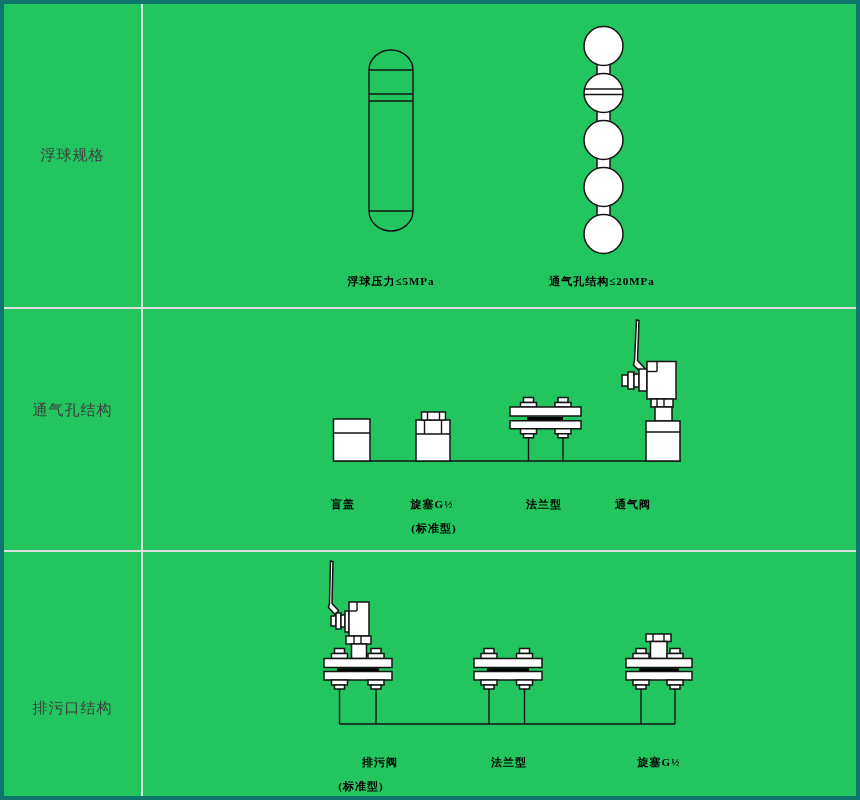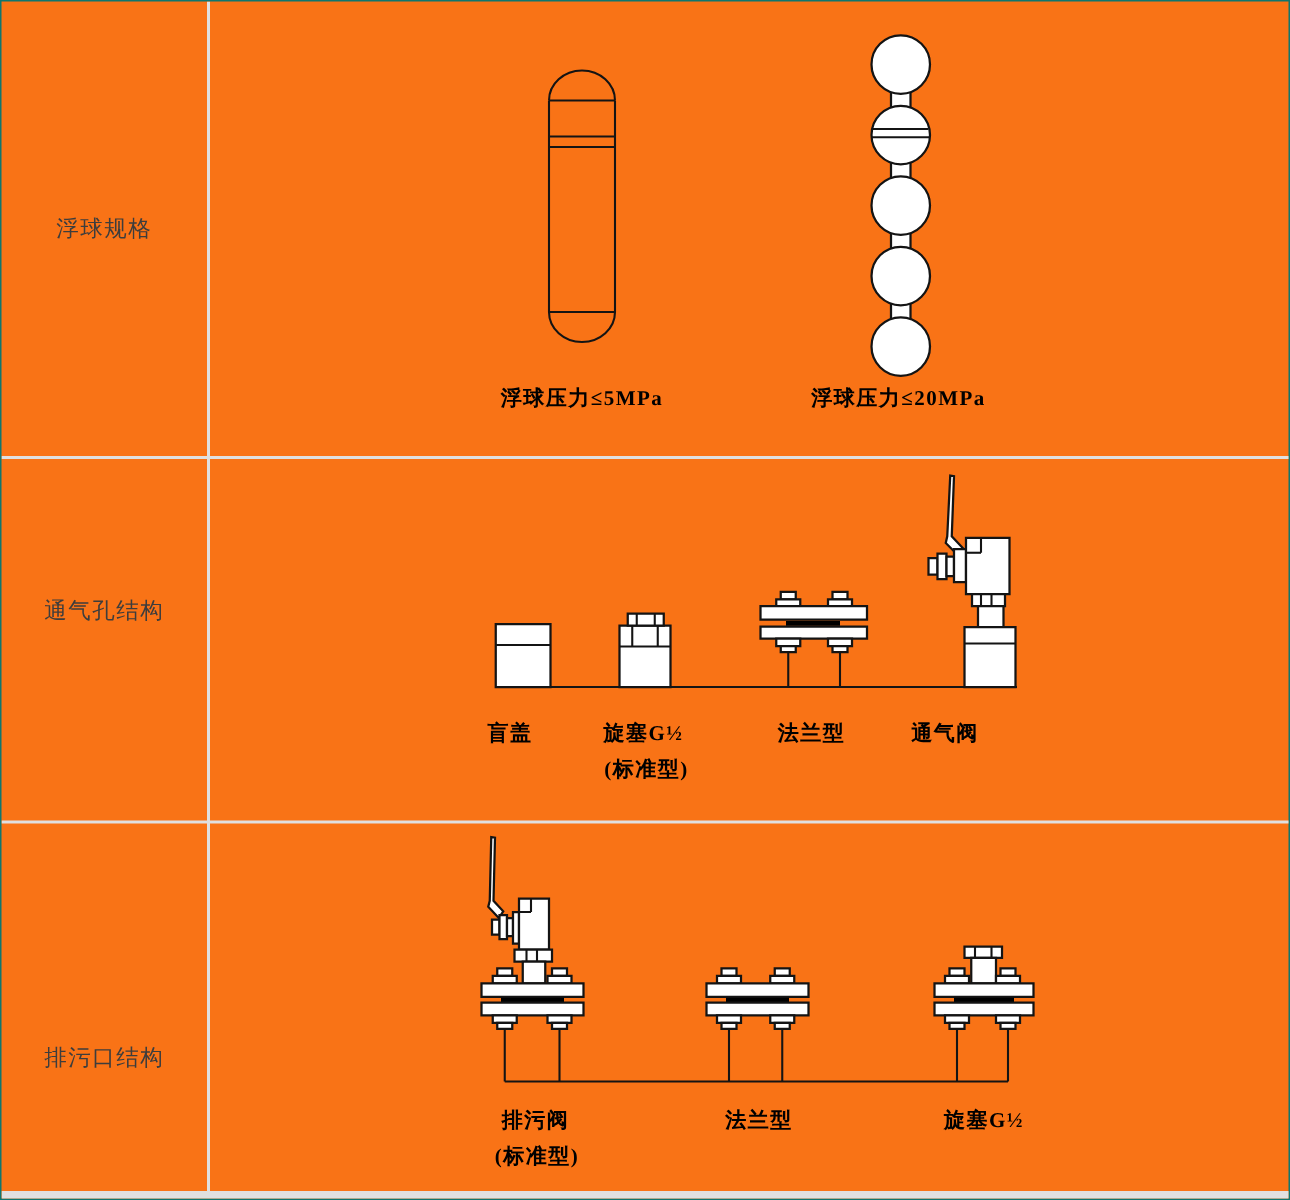--- a/index.html
+++ b/index.html
@@ -1,33 +1,33 @@
 <!DOCTYPE html>
 <html><head>
 <meta charset="utf-8">
 <style>
   * { margin:0; padding:0; box-sizing:border-box; }
   body { background:#fff; font-family:"Liberation Sans","DejaVu Sans",sans-serif; }
   .page {
-    position:relative; width:860px; height:800px; background:#f97316;
-    overflow:hidden; border:1px solid #0f766e;
+    position:relative; width:860px; height:800px; background:#22c55e;
+    overflow:hidden; border:4px solid #0f766e;
   }
   .vline  { position:absolute; background:#e0e0e0; width:2px; }
   .hline  { position:absolute; background:#e0e0e0; height:2px; left:0; width:860px; }
   .bottom-band { position:absolute; left:0; width:860px; top:793px; height:7px; background:#e0e0e0; }
   .hdr {
     position:absolute; left:0; width:137px; display:flex;
     align-items:center; justify-content:center;
     font-size:15px; color:#3d3d3d; letter-spacing:1px; white-space:nowrap;
   }
   .cap {
     position:absolute; transform:translateX(-50%);
     font-family:"Liberation Serif","DejaVu Serif",serif;
-    font-weight:bold; font-size:14px; color:#000; white-space:nowrap;
-    letter-spacing:1px; text-align:center;
+    font-weight:bold; font-size:11px; color:#000; white-space:nowrap;
+    letter-spacing:1px; text-align:center;margin-top:14px;
   }
   svg { position:absolute; display:block; }
   svg * { vector-effect:non-scaling-stroke; }
   .ln   { stroke:#141414; stroke-width:1.4; fill:none; }
   .shp  { stroke:#141414; stroke-width:1.5; fill:#ffffff; }
   .blk  { fill:#000000; stroke:none; }
 </style>
 </head>
 <body>
 
@@ -63,21 +63,21 @@
       <circle class="shp" cx="599.5" cy="42" r="19.5"></circle>
       <circle class="shp" cx="599.5" cy="89" r="19.5"></circle>
       <circle class="shp" cx="599.5" cy="136" r="19.5"></circle>
       <circle class="shp" cx="599.5" cy="183" r="19.5"></circle>
       <circle class="shp" cx="599.5" cy="230" r="19.5"></circle>
       <line class="ln" x1="581" y1="85" x2="618" y2="85"></line>
       <line class="ln" x1="580" y1="90.5" x2="619" y2="90.5"></line>
     </g>
   </svg>
   <div class="cap" style="left:387px; top:256px;">浮球压力≤5MPa</div>
-  <div class="cap" style="left:598px; top:256px;">浮球压力≤20MPa</div>
+  <div class="cap" style="left:598px; top:256px;">通气孔结构≤20MPa</div>
 
   <svg style="left:137px; top:305px;" width="723" height="241" viewBox="137 305 723 241">
     <defs>
       <g id="boltTop">
         <rect class="shp" x="-5" y="-9.5" width="10" height="5"></rect>
         <rect class="shp" x="-8" y="-4.5" width="16" height="4.5"></rect>
       </g>
       <g id="boltBot">
         <rect class="shp" x="-8" y="0" width="16" height="5"></rect>
         <rect class="shp" x="-5" y="5" width="10" height="4"></rect>
@@ -195,18 +195,18 @@
       <use href="#boltTop3" x="671" y="654.5"></use>
       <rect class="shp" x="622" y="654.5" width="66" height="9"></rect>
       <rect class="blk" x="635" y="664.2" width="40" height="3.2"></rect>
       <rect class="shp" x="622" y="667.4" width="66" height="8.5"></rect>
       <use href="#boltBot3" x="637" y="675.9"></use>
       <use href="#boltBot3" x="671" y="675.9"></use>
       <line class="ln" x1="637" y1="684.9" x2="637" y2="720"></line>
       <line class="ln" x1="671" y1="684.9" x2="671" y2="720"></line>
     </g>
   </svg>
-  <div class="cap" style="left:356px; top:737px;">排污阀</div>
+  <div class="cap" style="left:376px; top:737px;">排污阀</div>
   <div class="cap" style="left:357px; top:761px;">(标准型)</div>
   <div class="cap" style="left:505px; top:737px;">法兰型</div>
   <div class="cap" style="left:655px; top:737px;">旋塞G½</div>
 
 </div>
 
 </body></html>

